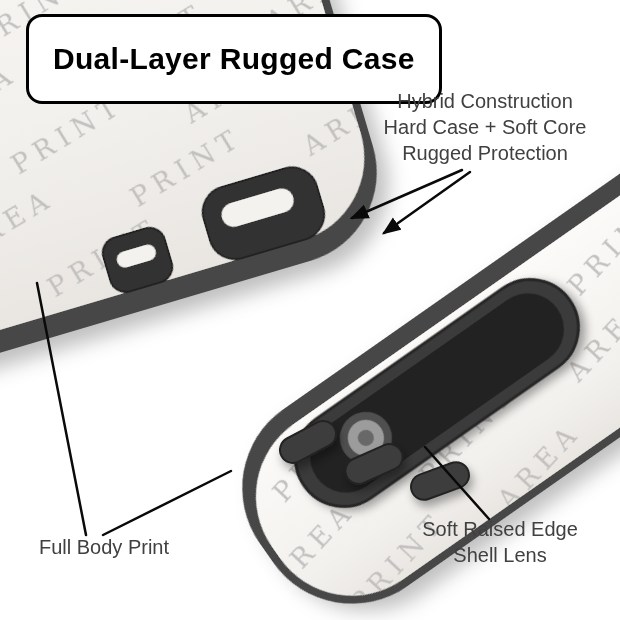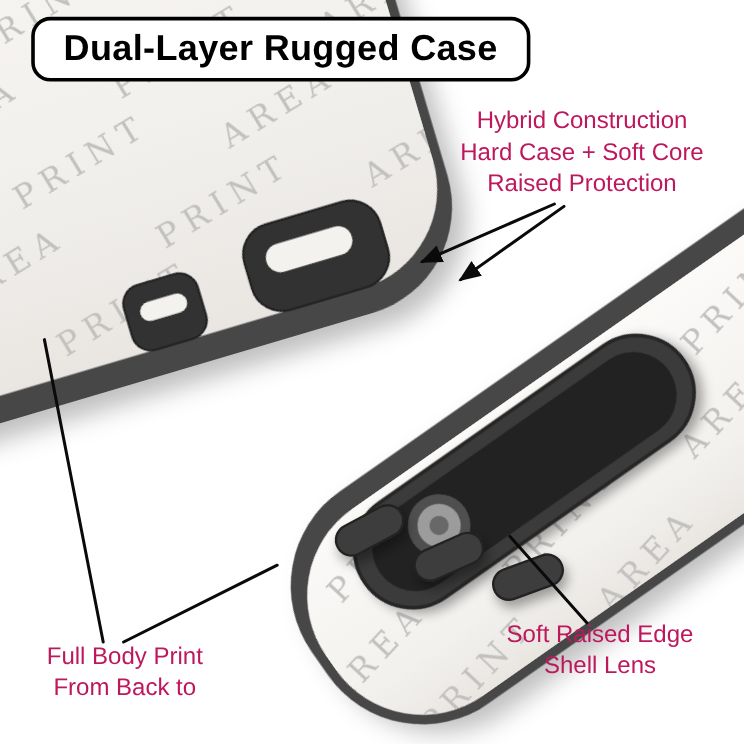--- a/index.html
+++ b/index.html
@@ -4,24 +4,24 @@
 <style>
   html,body { margin:0; padding:0; background:#ffffff; }
   .stage {
     position:relative; width:620px; height:620px; background:#ffffff;
     overflow:hidden; font-family:"Liberation Sans", sans-serif;
   }
   .stage > svg { position:absolute; left:0; top:0; }
   .badge {
     position:absolute; left:26px; top:14px;
     background:#ffffff; border:3.5px solid #000000; border-radius:16px;
-    padding:7px 24px; font-size:30px; font-weight:700; color:#000000;
+    padding:25px 24px; font-size:30px; font-weight:700; color:#000000;
     white-space:nowrap; letter-spacing:.3px;
   }
-  .callout { position:absolute; text-align:center; font-size:20px; line-height:26px; color:#be185d; }
+  .callout { position:absolute; text-align:center; font-size:20px; line-height:26px; color:#404040; }
   .callout.hybrid    { left:360px; top:88px;  width:250px; }
   .callout.full-body { left:18px;  top:534px; width:172px; }
   .callout.camera    { left:405px; top:516px; width:190px; }
   .pw {
     font-family:"DejaVu Serif", "Liberation Serif", serif;
     font-size:27px; letter-spacing:7px; fill:#c2c1bf;
   }
   .callout-line { stroke-width:2.5; stroke-linecap:round; }
 </style>
 </head>
@@ -121,26 +121,25 @@
     <line class="callout-line" x1="489" y1="519" x2="425" y2="447" stroke="#0a0a0a"></line>
   </svg>
 
   <div class="badge">
     <span>Dual-Layer Rugged Case</span>
   </div>
 
   <div class="callout hybrid">
     <div>Hybrid Construction</div>
     <div>Hard Case + Soft Core</div>
-    <div>Raised Protection</div>
+    <div>Rugged Protection</div>
   </div>
 
   <div class="callout full-body">
     <div>Full Body Print</div>
-    <div>From Back to</div>
   </div>
 
   <div class="callout camera">
     <div>Soft Raised Edge</div>
     <div>Shell Lens</div>
   </div>
 
 </div>
 
 </body></html>

